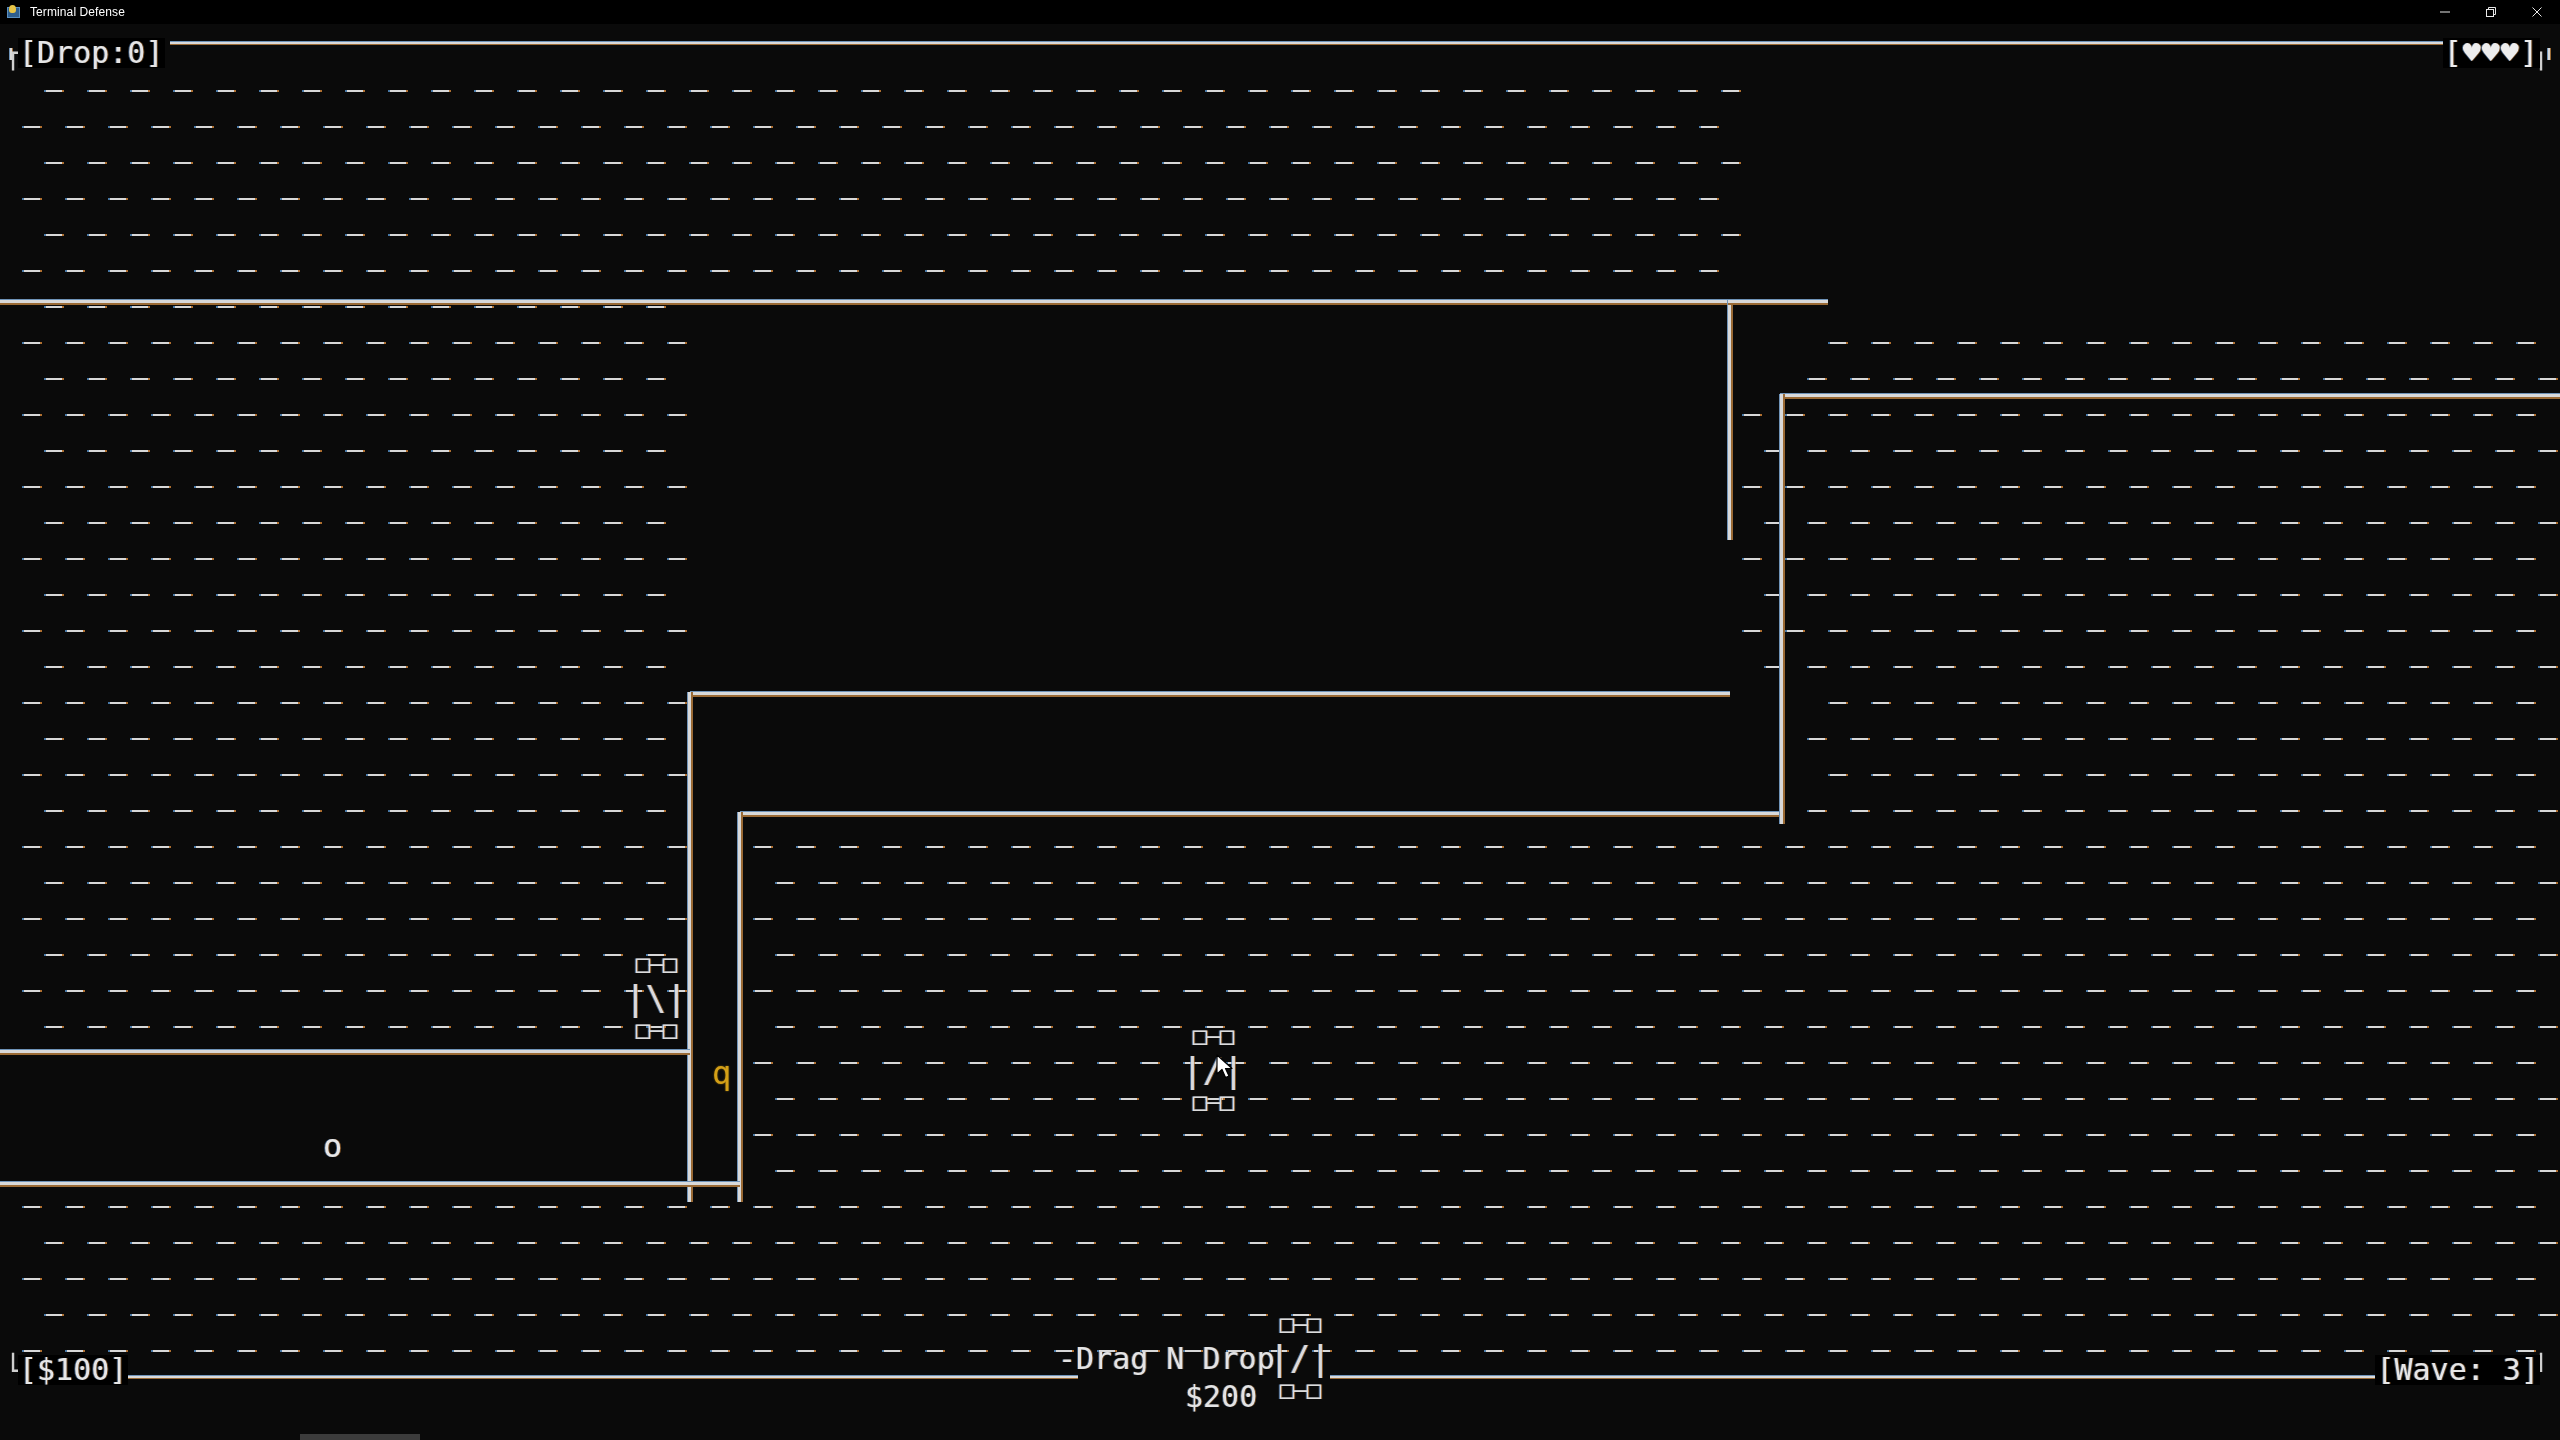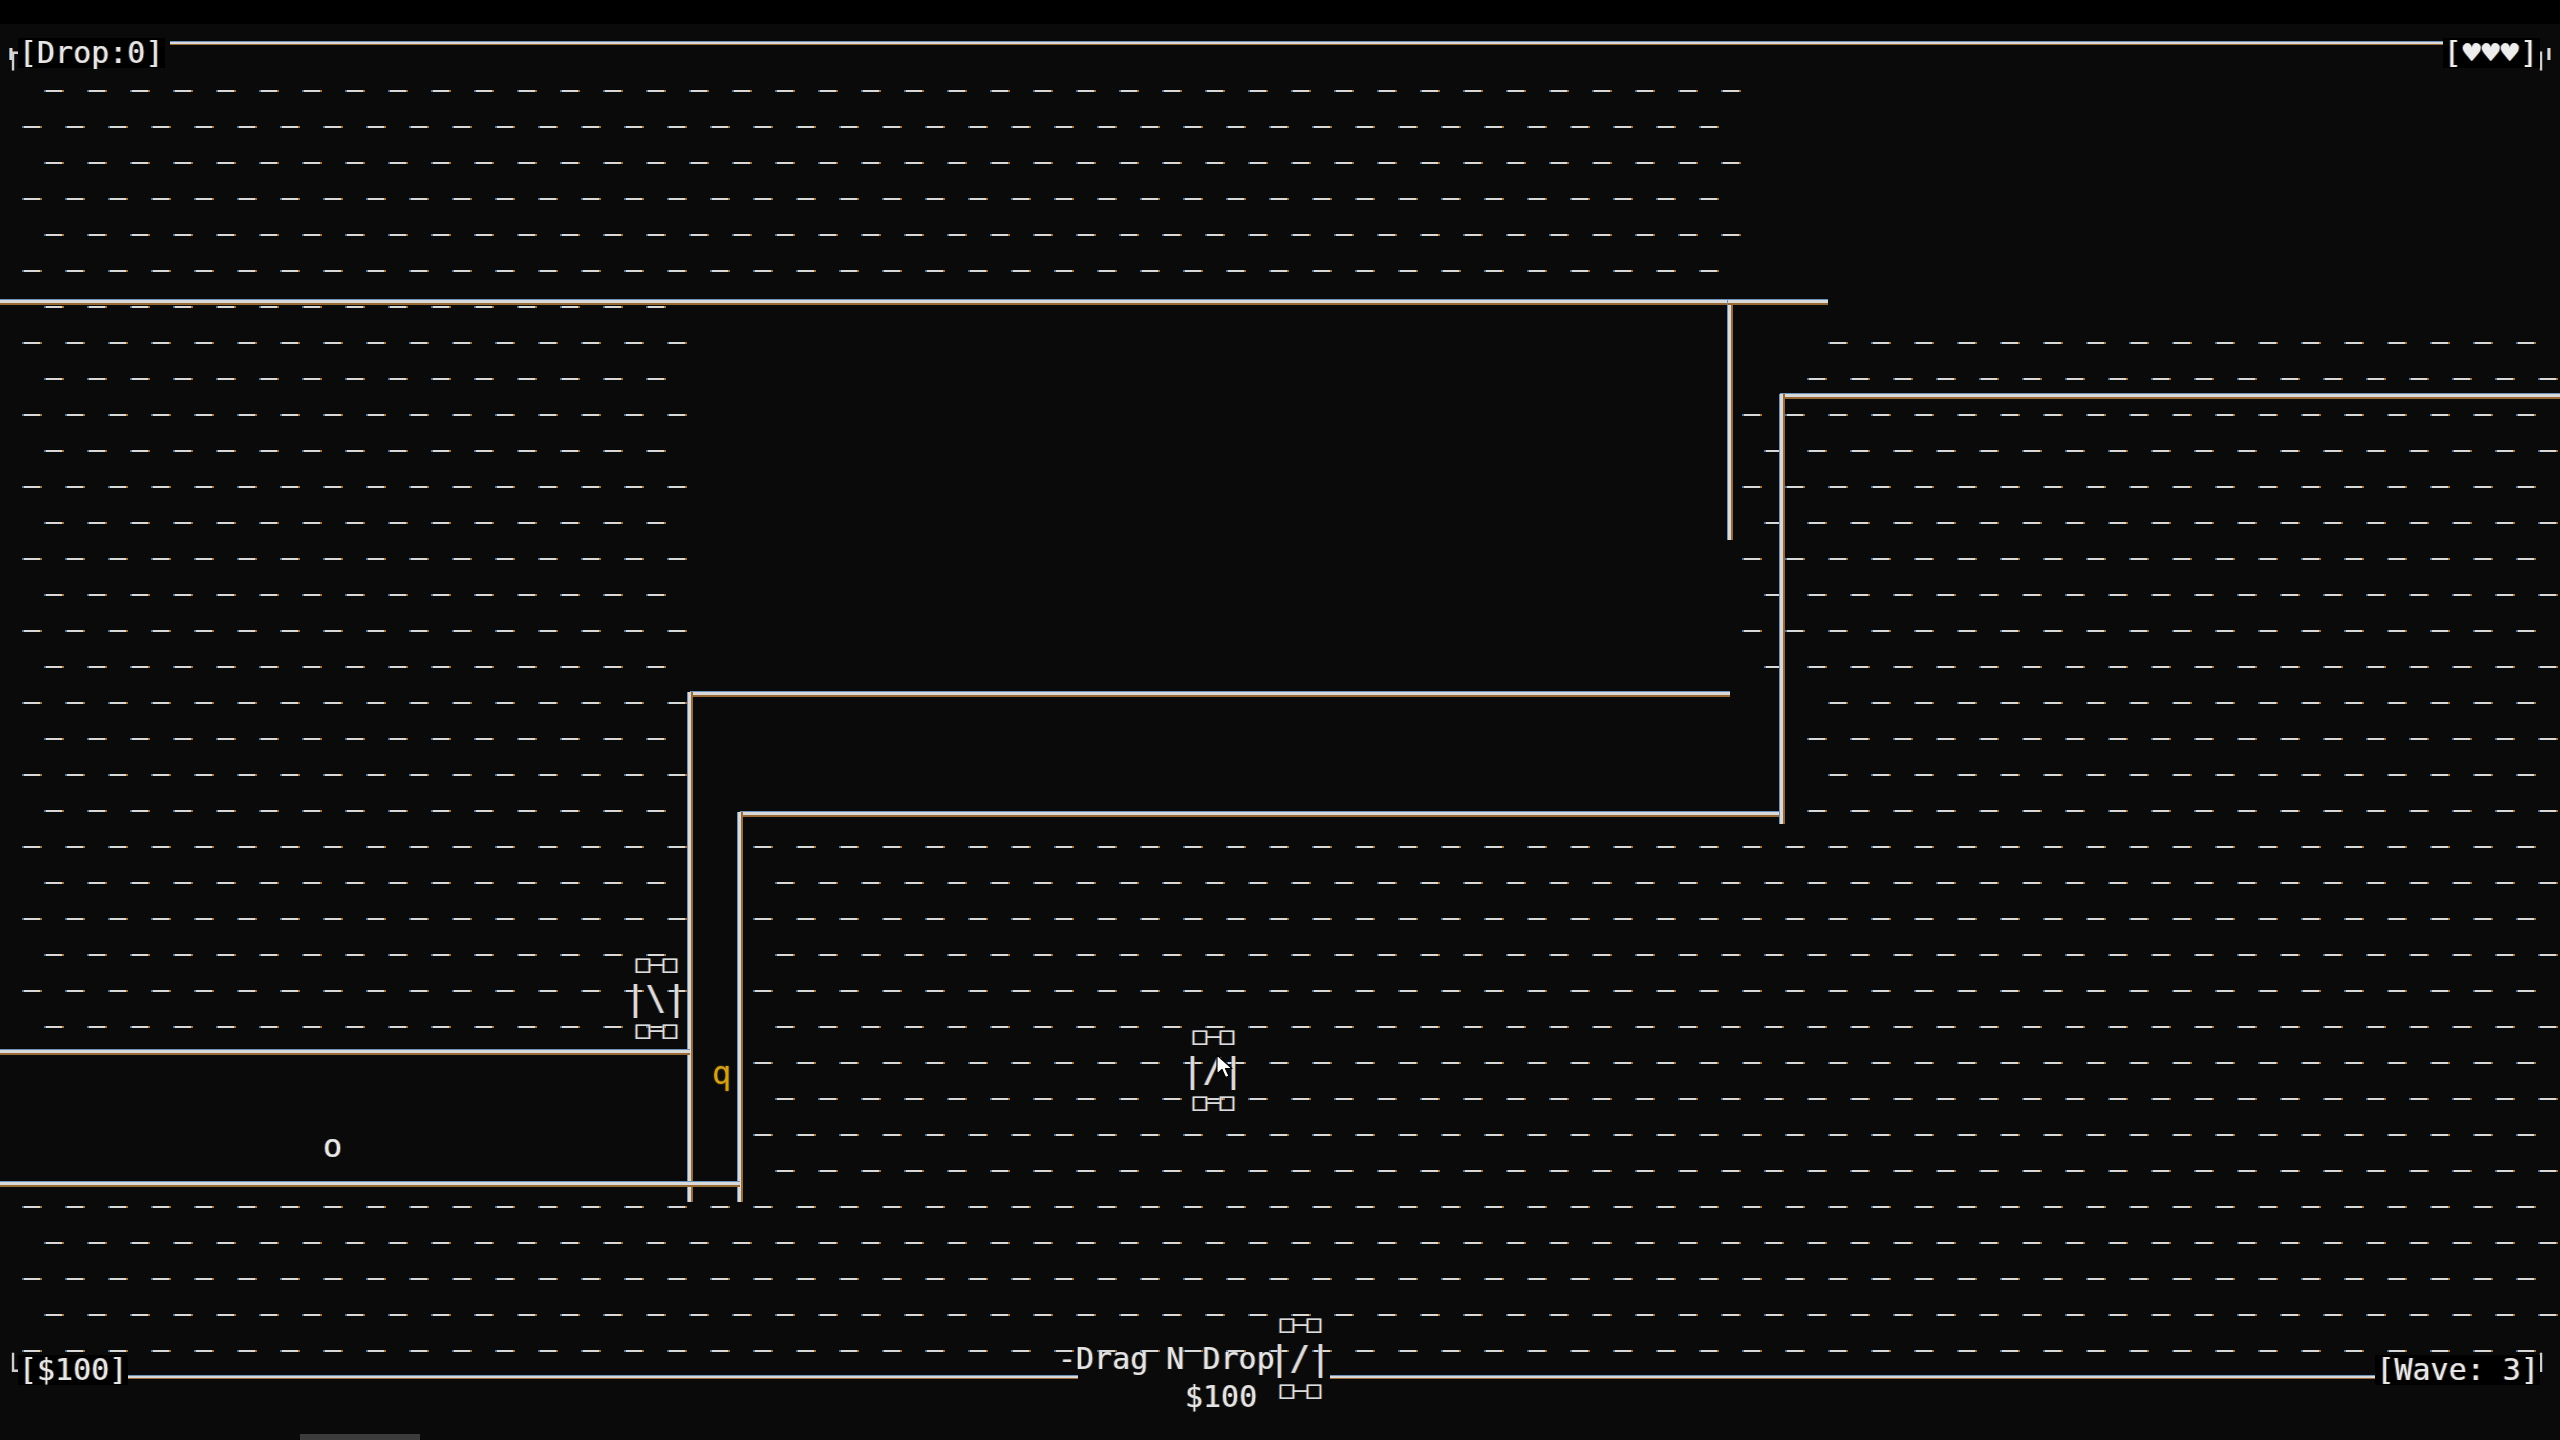--- a/index.html
+++ b/index.html
@@ -221,20 +221,45 @@
     width: 120px; height: 6px;
     background: #3c3c3c;
     z-index: 40;
   }
 </style>
 </head>
 <body>
 
 <div id="app">
 
+  <div class="titlebar">
+    <div class="tb-icon">
+      <div class="ic-blue"></div>
+      <div class="ic-yellow"></div>
+    </div>
+    <div class="tb-title">Terminal Defense</div>
+    <div class="tb-spacer"></div>
+    <div class="tb-btn">
+      <svg width="12" height="12" viewBox="0 0 12 12">
+          <line x1="1" y1="6" x2="11" y2="6" stroke="#e8e8e8" stroke-width="1"></line>
+        </svg>
+    </div>
+    <div class="tb-btn">
+      <svg width="12" height="12" viewBox="0 0 12 12">
+        <rect x="1.5" y="3.5" width="7" height="7" fill="none" stroke="#e8e8e8" stroke-width="1"></rect>
+        <polyline points="3.5,3.5 3.5,1.5 10.5,1.5 10.5,8.5 8.5,8.5" fill="none" stroke="#e8e8e8" stroke-width="1"></polyline>
+      </svg>
+    </div>
+    <div class="tb-btn">
+      <svg width="12" height="12" viewBox="0 0 12 12">
+        <line x1="1.5" y1="1.5" x2="10.5" y2="10.5" stroke="#e8e8e8" stroke-width="1"></line>
+        <line x1="10.5" y1="1.5" x2="1.5" y2="10.5" stroke="#e8e8e8" stroke-width="1"></line>
+      </svg>
+    </div>
+  </div>
 
   <div class="screen">
 
     <div class="terrain" id="terrain">
         <div class="dash" style="left: 46px; top: 66px;"></div>
         <div class="dash" style="left: 89px; top: 66px;"></div>
         <div class="dash" style="left: 132px; top: 66px;"></div>
         <div class="dash" style="left: 175px; top: 66px;"></div>
         <div class="dash" style="left: 218px; top: 66px;"></div>
         <div class="dash" style="left: 261px; top: 66px;"></div>
@@ -1817,21 +1842,21 @@
       <div class="cap top">□—□</div>
       <div class="body">|/|</div>
       <div class="cap bot">□—□</div>
     </div>
 
     <div class="enemy gold" style="left:712px; top:1033px;">q</div>
     <div class="enemy white" style="left:323px; top:1106px;">o</div>
 
     <div class="shop">
       <div class="shop-label" style="left:1058px; top:1320px;">-Drag N Drop</div>
-      <div class="shop-price" style="left:1185px; top:1358px;">$100</div>
+      <div class="shop-price" style="left:1185px; top:1358px;">$200</div>
       <div class="tower" style="left:1272px; top:1290px;">
         <div class="cap top">□—□</div>
         <div class="body">|/|</div>
         <div class="cap bot">□—□</div>
       </div>
     </div>
 
     <div class="cursor" style="left:1216px; top:1030px;">
       <svg width="20" height="28" viewBox="0 0 20 28">
         <polygon points="1,1 1,20 6,15.5 9.5,23.5 13,22 9.5,14.5 16,14.5" fill="#ffffff" stroke="#000000" stroke-width="1.2" stroke-linejoin="round"></polygon>

